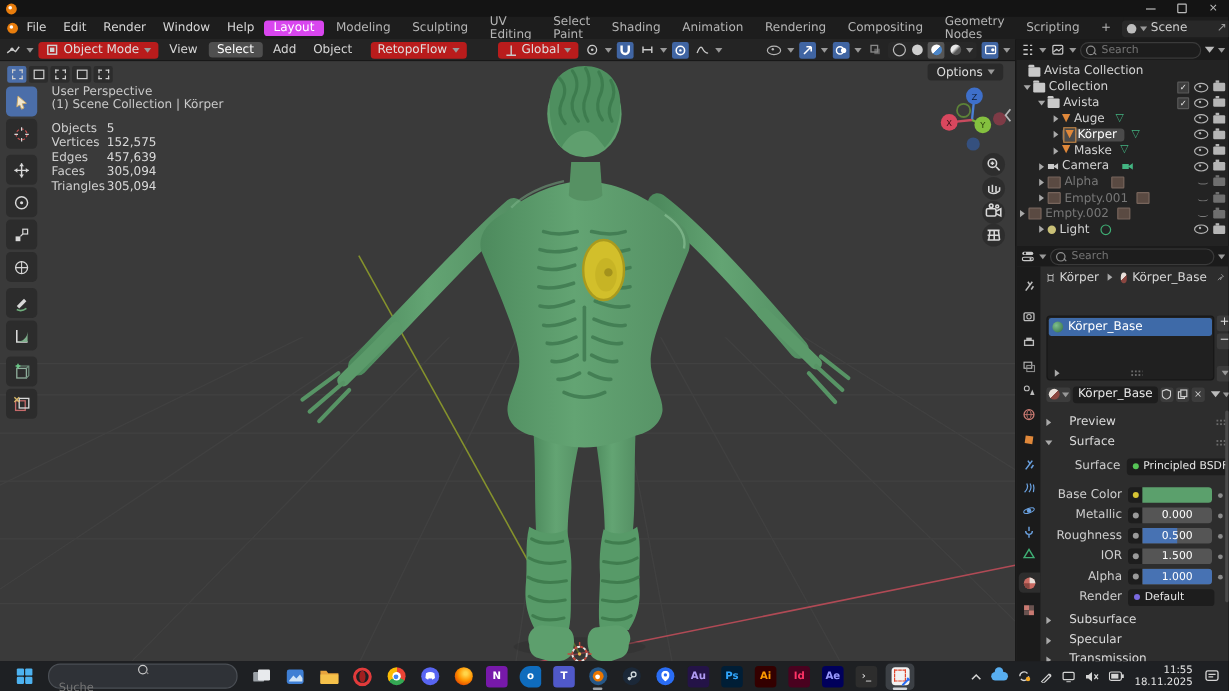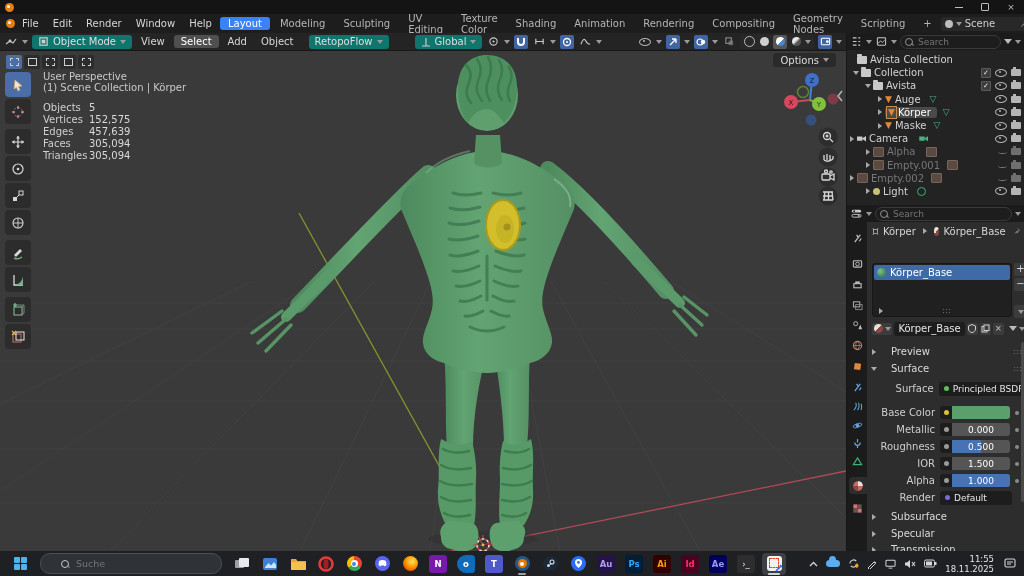--- a/index.html
+++ b/index.html
@@ -12,26 +12,26 @@
   #titlebar{left:0;top:0;width:1024px;height:14px;background:#141414;display:flex;align-items:center;color:#989898;font-size:9px;}
   .blogo{width:9px;height:9px;border-radius:50%;background:#e87d0d;position:relative;flex:none;}
   .blogo:after{content:"";position:absolute;left:2px;top:2px;width:3px;height:3px;border-radius:50%;background:#fff;}
   .wctl{width:26px;height:14px;display:flex;align-items:center;justify-content:center;color:#bbb;}
   .wmin{width:8px;height:1px;background:#bbb;}
   .wmax{width:6px;height:6px;border:1px solid #bbb;border-radius:1px;}
   
   #topbar{left:0;top:14px;width:936px;height:19px;background:#1d1d1d;border-bottom:1px solid #131313;display:flex;align-items:center;}
   .menu{padding:0 7px;color:#d6d6d6;font-size:10px;}
   .wtab{padding:1px 8px;margin:0 1px;color:#b5b5b5;border-radius:3px;font-size:10px;}
-  .wtab.active{background:#3b82f6;color:#fff;text-align:center;}
+  .wtab.active{background:#d946ef;color:#fff;text-align:center;}
   .tri{width:0;height:0;border-left:3px solid transparent;border-right:3px solid transparent;border-top:4px solid #999;display:inline-block;}
   .chip{display:flex;align-items:center;background:#282828;border-radius:3px;height:14px;padding:0 4px;gap:3px;}
   
   #vph{left:0;top:0;width:846px;height:18px;background:#242424;border-bottom:1px solid #181818;display:flex;align-items:center;gap:4px;padding:0 4px;box-sizing:border-box;}
-  .hbtn{background:#0f766e;border-radius:3px;height:14px;display:flex;align-items:center;padding:0 6px;gap:4px;color:#dedede;}
+  .hbtn{background:#b91c1c;border-radius:3px;height:14px;display:flex;align-items:center;padding:0 6px;gap:4px;color:#dedede;}
   .htxt{color:#d6d6d6;padding:0 5px;}
   .hsel{background:#4f4f4f;border-radius:3px;color:#fff;padding:1px 7px;}
   .ticon{width:14px;height:14px;border-radius:2px;display:flex;align-items:center;justify-content:center;color:#c9c9c9;}
   .ticon.on{background:#4065a3;color:#fff;}
   .sphere{width:9px;height:9px;border-radius:50%;display:inline-block;}
   
   #viewport{left:0;top:33px;width:846px;height:518px;background:#3a3a3a;}
   #vcanvas{left:0;top:18px;width:846px;height:500px;}
   .toolbtn{position:absolute;left:5px;width:26px;height:25px;background:#2c2c2c;border-radius:4px;display:flex;align-items:center;justify-content:center;}
   .toolbtn.active{background:#4b6ea9;}
@@ -98,21 +98,21 @@
   .wid .vt{position:absolute;inset:0;display:flex;align-items:center;justify-content:center;font-size:9px;}
   .kdot{width:4px;height:4px;border-radius:50%;background:#8a8a8a;margin-left:5px;}
   .vscroll{position:absolute;right:1px;top:120px;width:3px;height:160px;background:#4a4a4a;border-radius:2px;}
   
   #taskbar{left:0;top:551px;width:1024px;height:25px;background:#1e2023;display:flex;align-items:center;color:#ddd;}
   .tbi{width:24px;height:22px;margin:0 2px;border-radius:4px;display:flex;align-items:center;justify-content:center;flex:none;position:relative;}
   .tbi.activeapp{background:#3c4045;}
   .runbar{position:absolute;bottom:0;left:8px;width:8px;height:2px;border-radius:2px;background:#9aa0a6;}
   .win11{width:13px;height:13px;display:grid;grid-template-columns:6px 6px;grid-template-rows:6px 6px;gap:1px;}
   .win11 span{background:#4db2f0;border-radius:1px;}
-  #tsearch{width:140px;height:19px;background:#2f3237;border:1px solid #4b4f55;border-radius:10px;display:flex;align-items:center;padding:0 20px;gap:5px;margin:0 6px;}
+  #tsearch{width:140px;height:19px;background:#2f3237;border:1px solid #4b4f55;border-radius:10px;display:flex;align-items:center;padding:0 8px;gap:5px;margin:0 6px;flex-direction:column;}
   #tsearch input{background:transparent;border:0;outline:0;color:#c9c9c9;font-size:9.5px;width:100%;font-family:inherit;}
   .appsq{width:18px;height:18px;border-radius:3px;display:flex;align-items:center;justify-content:center;font-size:8.5px;font-weight:bold;}
   .clock{text-align:right;font-size:8.5px;line-height:10px;color:#e4e4e4;margin:0 6px 0 4px;}
   .trayic{margin:0 4px;color:#d5d5d5;font-size:9px;display:flex;align-items:center;}
   .cloud{width:14px;height:7px;background:#58aef0;border-radius:6px;position:relative;}
   .cloud:before{content:"";position:absolute;left:3px;top:-4px;width:7px;height:7px;border-radius:50%;background:#58aef0;}
 </style>
 </head>
 <body>
 
@@ -135,21 +135,21 @@
     <span class="menu">File</span>
     <span class="menu">Edit</span>
     <span class="menu">Render</span>
     <span class="menu">Window</span>
     <span class="menu">Help</span>
     <span style="width:8px"></span>
     <span class="wtab active">Layout</span>
     <span class="wtab">Modeling</span>
     <span class="wtab">Sculpting</span>
     <span class="wtab">UV Editing</span>
-    <span class="wtab">Texture Color</span>
+    <span class="wtab">Select Paint</span>
     <span class="wtab">Shading</span>
     <span class="wtab">Animation</span>
     <span class="wtab">Rendering</span>
     <span class="wtab">Compositing</span>
     <span class="wtab">Geometry Nodes</span>
     <span class="wtab">Scripting</span>
     <span class="wtab">+</span>
     <span class="grow"></span>
     <span class="chip" style="margin-right:4px">
       <span class="sphere" style="background:#bdbdbd;width:8px;height:8px"></span>
@@ -615,21 +615,21 @@
       <div class="orow" style="padding-left:28px">
         <span class="caret-r"></span>
         <span class="mesht">▼</span>
         <span class="lbl">Maske</span>
         <span class="meshd" style="margin-left:4px">▽</span>
         <span class="icongap">
           <span class="eye"></span>
           <span class="cam"></span>
         </span>
       </div>
-      <div class="orow" style="padding-left:0">
+      <div class="orow" style="padding-left:16px">
         <span class="caret-r"></span>
         <span class="camobj"></span>
         <span class="lbl">Camera</span>
         <span class="camobj" style="margin-left:8px;background:#43b582"></span>
         <span class="icongap">
           <span class="eye"></span>
           <span class="cam"></span>
         </span>
       </div>
       <div class="orow dim" style="padding-left:16px">

